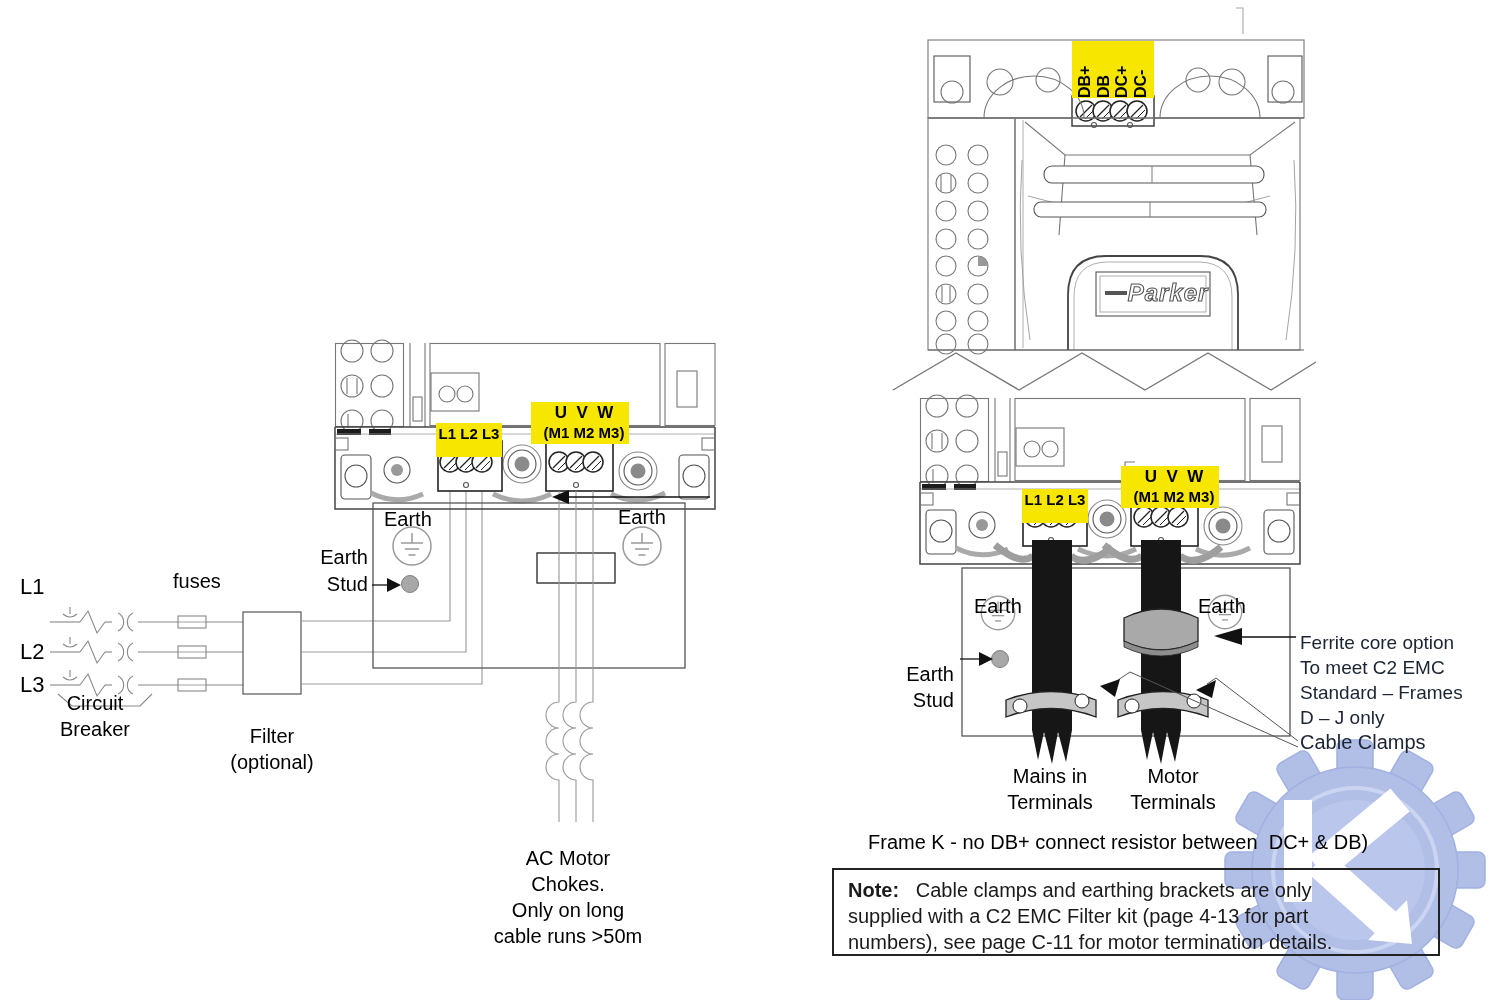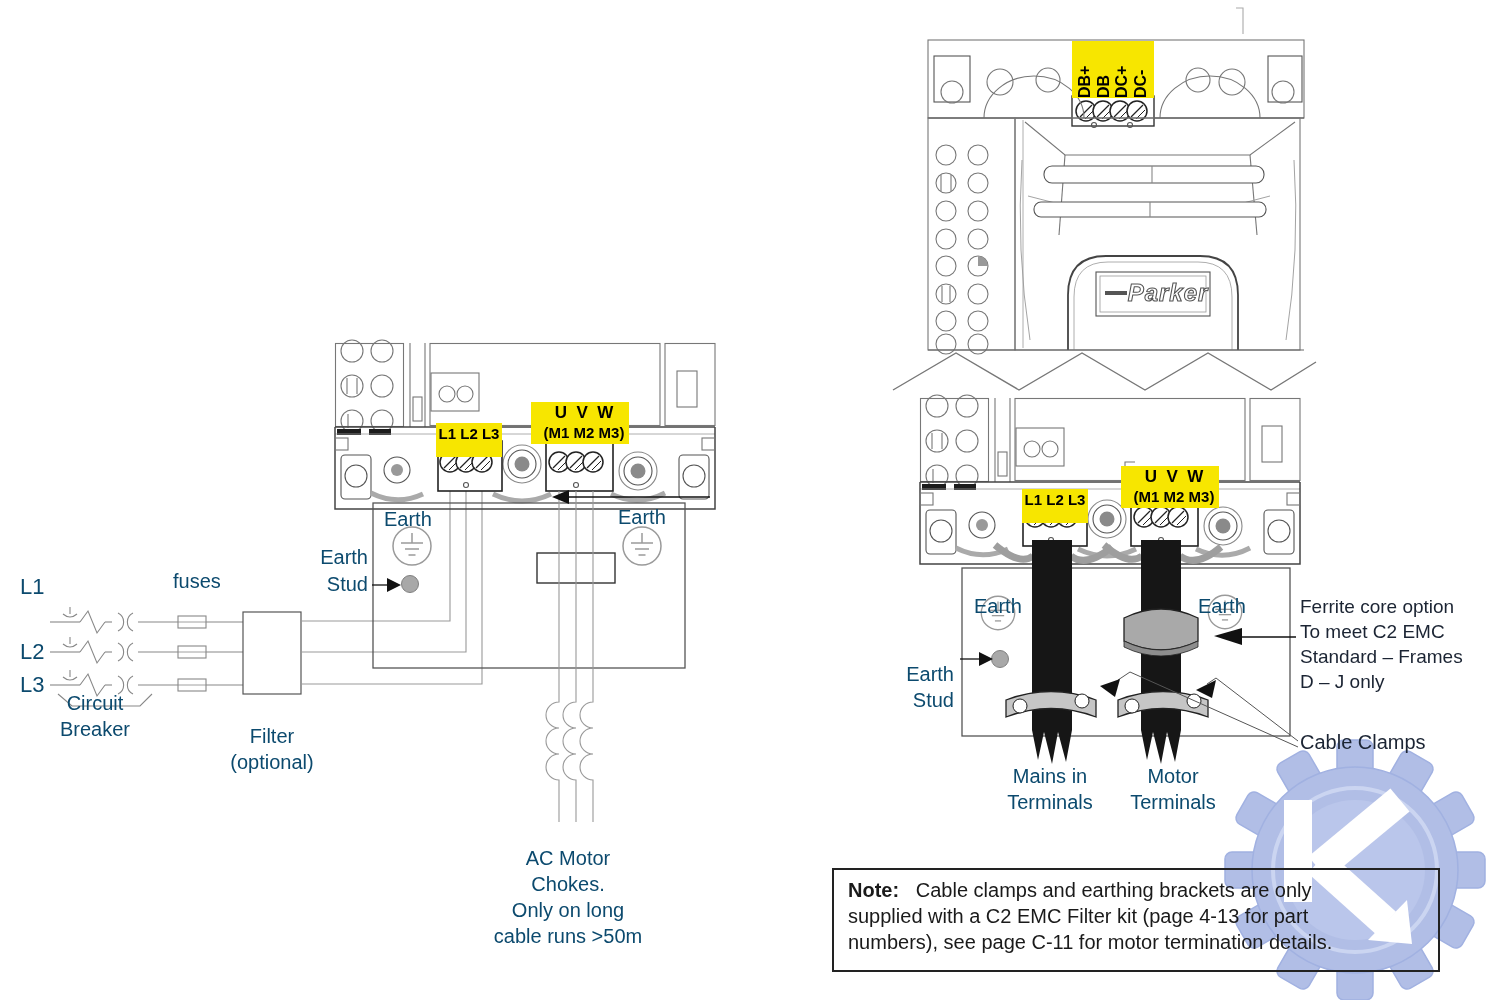--- a/index.html
+++ b/index.html
@@ -1,33 +1,33 @@
 <!DOCTYPE html>
 <html><head>
 <meta charset="utf-8">
 <style>
   html,body{margin:0;padding:0;background:#fff;}
   #page{position:relative;width:1500px;height:1000px;background:#ffffff;overflow:hidden;
         font-family:"Liberation Sans","DejaVu Sans",sans-serif;color:#1a1a1a;}
   #art{position:absolute;left:0;top:0;}
-  .lbl{position:absolute;font-size:20px;line-height:26px;white-space:pre-line;color:#0c4a6e;}
+  .lbl{position:absolute;font-size:20px;line-height:26px;white-space:pre-line;color:#000000;}
   .c{text-align:center;}
   .r{text-align:right;}
   .pre{white-space:pre;}
   .ylabel{position:absolute;background:#F7E600;color:#000;font-weight:bold;text-align:center;}
   .yl-main{font-size:15px;line-height:21px;height:34px;}
   .yl-motor{font-size:16px;padding:1px 0 2px 8px;}
   .yl-motor .l1{font-size:17px;line-height:20px;white-space:pre;}
   .yl-motor .l2{font-size:15px;line-height:19px;}
   #dc-label{position:absolute;left:1072px;top:41px;width:82px;height:57px;background:#F7E600;
             display:flex;justify-content:space-between;padding:0 5px;box-sizing:border-box;}
   #dc-label span{writing-mode:vertical-rl;transform:rotate(180deg);font-size:16px;font-weight:bold;
             line-height:1;color:#000;height:100%;}
   .navy{color:#1b2433;}
-  #note-box{position:absolute;left:832px;top:868px;width:608px;height:104px;border:2px solid #222;
+  #note-box{position:absolute;left:832px;top:868px;width:608px;height:88px;border:2px solid #222;
             box-sizing:border-box;padding:7px 0 0 14px;font-size:20px;line-height:26px;background:transparent;}
   #note-box b{font-weight:bold;}
 </style>
 </head>
 <body>
 
 <div id="page">
 
 <svg id="art" width="1500" height="1000" viewBox="0 0 1500 1000">
   <defs>
@@ -355,25 +355,26 @@
   <div class="l2">(M1 M2 M3)</div>
 </div>
 <div class="lbl" style="left:974px;top:593px;">Earth</div>
 <div class="lbl" style="left:1198px;top:593px;">Earth</div>
 <div class="lbl r" style="left:890px;top:661px;width:64px;">Earth
 Stud</div>
 <div class="lbl c" style="left:995px;top:763px;width:110px;">Mains in
 Terminals</div>
 <div class="lbl c" style="left:1118px;top:763px;width:110px;">Motor
 Terminals</div>
-<div class="lbl navy" style="left:1300px;top:594px;font-size:19px;line-height:25px;">Ferrite core option
+<div class="lbl navy" style="left:1300px;top:630px;font-size:19px;line-height:25px;">Ferrite core option
 To meet C2 EMC
 Standard – Frames
 D – J only</div>
 <div class="lbl navy" style="left:1300px;top:729px;">Cable Clamps</div>
 
+<div class="lbl pre" style="left:868px;top:829px;">Frame K - no DB+ connect resistor between  DC+ &amp; DB)</div>
 <div id="note-box">
   <div><b>Note:</b><span class="pre">   Cable clamps and earthing brackets are only</span></div>
   <div>supplied with a C2 EMC Filter kit (page 4-13 for part</div>
   <div>numbers), see page C-11 for motor termination details.</div>
 </div>
 
 </div>
 
 </body></html>

